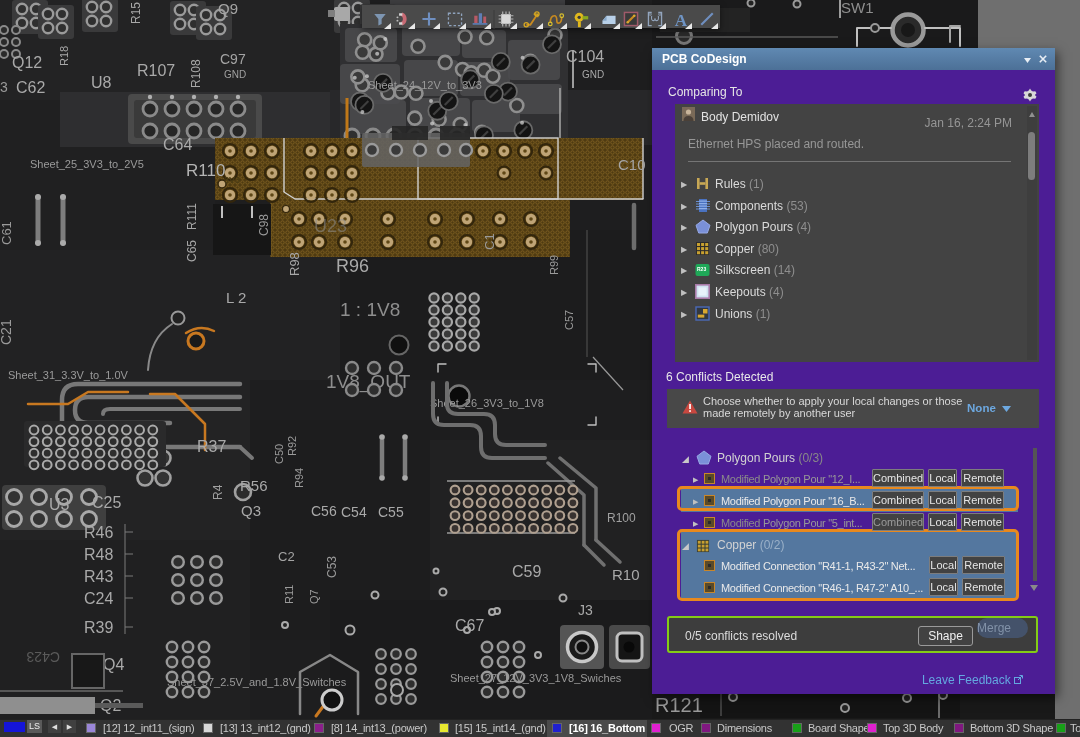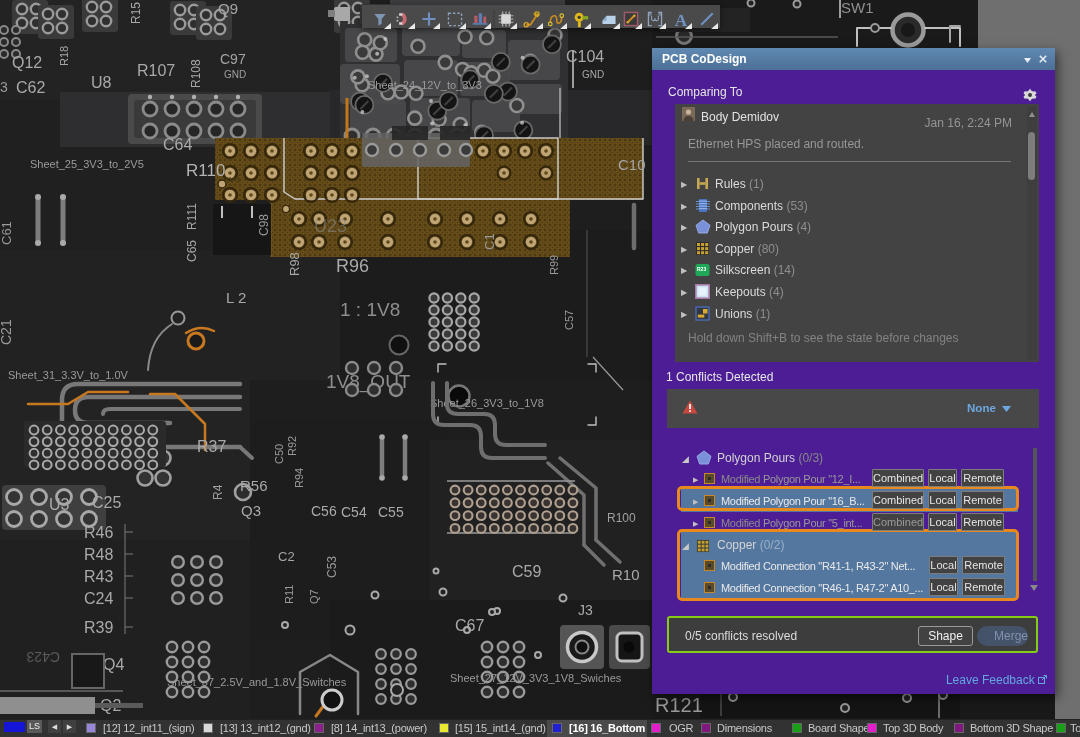--- a/index.html
+++ b/index.html
@@ -52,22 +52,22 @@
 .sel .ctxt{color:#e9e9e9}
 .cbtn{display:inline-block;height:18px;line-height:17px;background:#424242;border:1px solid #7d7d7d;color:#e6e6e6;font-size:11px;text-align:center;margin-left:4px;vertical-align:top;border-radius:1px}
 .dimb{color:#9a9a9a}
 .bluerow{position:absolute;left:29px;width:337px;background:#54779f;z-index:1}
 .obox{position:absolute;left:25px;width:342px;border:3px solid #e8891e;border-radius:5px;z-index:2}
 #sc2th{position:absolute;left:381px;top:400px;width:4px;height:133px;background:#555}
 #sc2dn{position:absolute;left:378px;top:537px;width:0;height:0;border-left:4.5px solid transparent;border-right:4.5px solid transparent;border-top:6px solid #8a8a8a}
 #footbox{position:absolute;left:15px;top:568px;width:371px;height:37px;background:#3d3d3d;border:2px solid #84cc16;border-radius:3px}
 #foottxt{position:absolute;left:16px;top:11px;color:#dcdcdc}
 #cancelbtn{position:absolute;left:249px;top:8px;width:55px;height:20px;background:#424242;border:1px solid #9a9a9a;border-radius:3px;text-align:center;line-height:19px;color:#f0f0f0}
-#mergebtn{position:absolute;left:308px;top:8px;width:51px;height:20px;background:#44526a;border-radius:10px;text-align:right;line-height:20px;color:#8292a8}
-#feedback{position:absolute;right:8px;top:625px;color:#64a8e0}
+#mergebtn{position:absolute;left:308px;top:0;width:51px;height:20px;background:#44526a;border-radius:10px;text-align:left;line-height:20px;color:#8292a8}
+#feedback{position:absolute;right:32px;top:625px;color:#64a8e0}
 #bbar{position:absolute;left:0;top:719px;width:1080px;height:18px;background:#323232;z-index:5;font-size:11px;color:#c8c8c8;border-top:1px solid #222}
 #lsblue{position:absolute;left:4px;top:2px;width:21px;height:10px;background:#1515d8}
 #lsbtn{position:absolute;left:27px;top:0px;width:15px;height:13px;background:#5a5a5a;color:#eee;font-size:9px;text-align:center;line-height:13px}
 .navb{position:absolute;top:0px;width:13px;height:13px;background:#404040;color:#ddd;font-size:7px;text-align:center;line-height:13px}
 #activetab{position:absolute;left:547px;top:0;width:100px;height:18px;background:#4a4a4a}
 .sw{position:absolute;top:3px;width:10px;height:10px;border:1px solid #666}
 .tabt{position:absolute;top:2px;white-space:nowrap;letter-spacing:-0.25px}
 .tabt.b{font-weight:bold;color:#fff}
 </style></head><body>
 <div id="stage">
@@ -842,33 +842,33 @@
             </svg></span><span class="tlab">Silkscreen</span> <span class="tcnt">(14)</span></div>
         <div class="trow" style="top:178px"><span class="car">▶</span><span class="ticon"><svg width="15" height="15" viewBox="0 0 15 15">
               <rect x="0.8" y="0.8" width="13.4" height="13.4" fill="#cfe2f0" stroke="#a87aa8" stroke-width="1.6"></rect>
               <rect x="3.4" y="3.4" width="8.2" height="8.2" fill="#e8f2fa"></rect>
             </svg></span><span class="tlab">Keepouts</span> <span class="tcnt">(4)</span></div>
         <div class="trow" style="top:200px"><span class="car">▶</span><span class="ticon"><svg width="15" height="15" viewBox="0 0 15 15">
               <rect x="1" y="1" width="13" height="13" fill="#33383f" stroke="#4a6ab8" stroke-width="1.4"></rect>
               <rect x="8" y="3" width="4.5" height="4.5" fill="#d8a830"></rect>
               <rect x="2.8" y="8.6" width="6.5" height="3" fill="#d8a830"></rect>
             </svg></span><span class="tlab">Unions</span> <span class="tcnt">(1)</span></div>
-  <div id="holdmsg">Hold down Shift+B to see the state before changes</div>
   <div id="scroll1">
           <div id="sc1up"></div>
           <div id="sc1th"></div>
         </div>
  </div>
- <div id="confhead">1 Conflicts Detected</div>
+ <div id="confhead">6 Conflicts Detected</div>
  <div id="warnbox">
    <svg id="warntri" width="16" height="14" viewBox="0 0 16 14">
           <path d="M8,0.5 L15.5,13.5 H0.5 Z" fill="#c84840"></path>
           <rect x="7.2" y="4" width="1.7" height="5" fill="#fff"></rect>
           <rect x="7.2" y="10.2" width="1.7" height="1.7" fill="#fff"></rect>
         </svg>
+   <div id="warntxt">Choose whether to apply your local changes or those<br>made remotely by another user</div>
    <div id="nonedd">None <svg width="9" height="6" viewBox="0 0 9 6" style="margin-left:3px">
             <path d="M0,0 H9 L4.5,6 Z" fill="#6da8e0"></path>
           </svg></div>
  </div>
  <div id="conflicts">
   <div class="grow" style="top:398px"><span class="earr">◢</span><span class="gicon"><svg width="16" height="15" viewBox="0 0 16 15">
               <path d="M 8,1 L 15,6.3 L 12.3,14 H 3.7 L 1,6.3 Z" fill="#7a90d8" stroke="#97a9e4" stroke-width="1"></path>
             </svg></span><span class="glab">Polygon Pours</span> <span class="gcnt">(0/3)</span></div>
   <div class="crow dim" style="top:421px"><span class="car">▶</span><span class="cicon"></span><span class="ctxt"><span class="m">Modified </span>Polygon Pour "12_I...</span><span class="cbtn" style="width:52px">Combined</span><span class="cbtn" style="width:29px">Local</span><span class="cbtn" style="width:43px">Remote</span></div>
   <div class="bluerow" style="top:441px;height:23px"></div>

